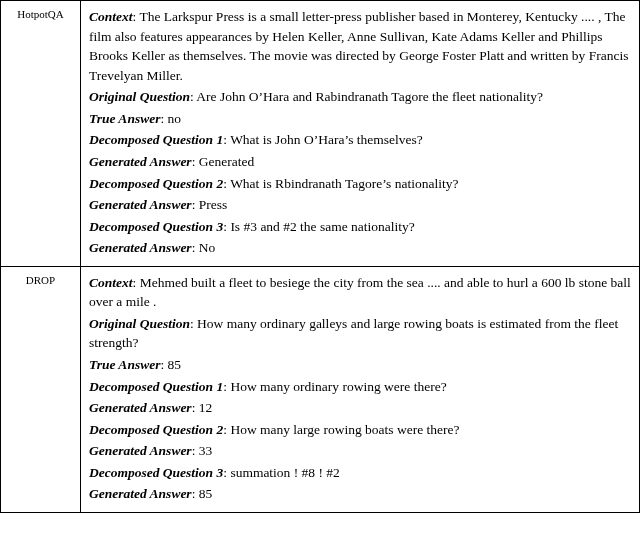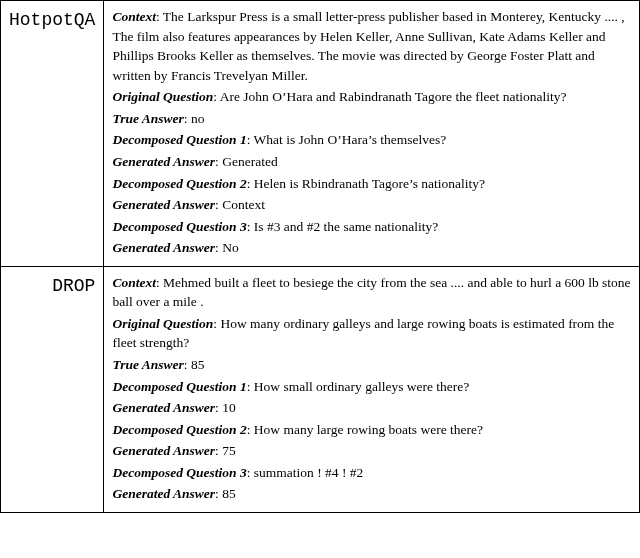--- a/index.html
+++ b/index.html
@@ -25,26 +25,25 @@
 
     .table-container td {
       border: 1px solid #000;
       vertical-align: top;
       padding: 6px 8px;
       line-height: 1.45;
     }
 
     .row-label {
       width: 80px;
-      text-align: right;
+      text-align: center;
       vertical-align: middle;
       font-weight: normal;
-      font-size: 18px;
+      font-size: 11px;
       white-space: nowrap;
-      font-family: Liberation Mono, monospace;
     }
 
     .content-cell {
       width: calc(100% - 80px);
     }
 
     .content-line {
       margin-bottom: 2px;
     }
   </style>
@@ -54,34 +53,34 @@
 <table class="table-container">
   <tbody id="table-body">
   <tr>
         <td class="row-label">HotpotQA</td>
         <td class="content-cell">
           <div class="content-line"><span style="font-weight: bold; font-style: italic;">Context</span><span>: The Larkspur Press is a small letter-press publisher based in Monterey, Kentucky ....  , The film also features appearances by Helen Keller, Anne Sullivan, Kate Adams Keller and Phillips Brooks Keller as themselves. The movie was directed by George Foster Platt and written by Francis Trevelyan Miller.</span></div>
           <div class="content-line"><span style="font-weight: bold; font-style: italic;">Original Question</span><span>: Are John O’Hara and Rabindranath Tagore the fleet nationality?</span></div>
           <div class="content-line"><span style="font-weight: bold; font-style: italic;">True Answer</span><span>: no</span></div>
           <div class="content-line"><span style="font-weight: bold; font-style: italic;">Decomposed Question 1</span><span>: What is John O’Hara’s themselves?</span></div>
           <div class="content-line"><span style="font-weight: bold; font-style: italic;">Generated Answer</span><span>: Generated</span></div>
-          <div class="content-line"><span style="font-weight: bold; font-style: italic;">Decomposed Question 2</span><span>: Helen is Rbindranath Tagore’s nationality?</span></div>
-          <div class="content-line"><span style="font-weight: bold; font-style: italic;">Generated Answer</span><span>: Context</span></div>
+          <div class="content-line"><span style="font-weight: bold; font-style: italic;">Decomposed Question 2</span><span>: What is Rbindranath Tagore’s nationality?</span></div>
+          <div class="content-line"><span style="font-weight: bold; font-style: italic;">Generated Answer</span><span>: Press</span></div>
           <div class="content-line"><span style="font-weight: bold; font-style: italic;">Decomposed Question 3</span><span>: Is #3 and #2 the same nationality?</span></div>
           <div class="content-line"><span style="font-weight: bold; font-style: italic;">Generated Answer</span><span>: No</span></div>
         </td>
       </tr>
       <tr>
         <td class="row-label">DROP</td>
         <td class="content-cell">
           <div class="content-line"><span style="font-weight: bold; font-style: italic;">Context</span><span>: Mehmed built a fleet to besiege the city from the sea .... and able to hurl a 600 lb stone ball over a mile .</span></div>
           <div class="content-line"><span style="font-weight: bold; font-style: italic;">Original Question</span><span>: How many ordinary galleys and large rowing boats is estimated from the fleet strength?</span></div>
           <div class="content-line"><span style="font-weight: bold; font-style: italic;">True Answer</span><span>: 85</span></div>
-          <div class="content-line"><span style="font-weight: bold; font-style: italic;">Decomposed Question 1</span><span>: How small ordinary galleys were there?</span></div>
-          <div class="content-line"><span style="font-weight: bold; font-style: italic;">Generated Answer</span><span>: 10</span></div>
+          <div class="content-line"><span style="font-weight: bold; font-style: italic;">Decomposed Question 1</span><span>: How many ordinary rowing were there?</span></div>
+          <div class="content-line"><span style="font-weight: bold; font-style: italic;">Generated Answer</span><span>: 12</span></div>
           <div class="content-line"><span style="font-weight: bold; font-style: italic;">Decomposed Question 2</span><span>: How many large rowing boats were there?</span></div>
-          <div class="content-line"><span style="font-weight: bold; font-style: italic;">Generated Answer</span><span>: 75</span></div>
-          <div class="content-line"><span style="font-weight: bold; font-style: italic;">Decomposed Question 3</span><span>: summation ! #4 ! #2</span></div>
+          <div class="content-line"><span style="font-weight: bold; font-style: italic;">Generated Answer</span><span>: 33</span></div>
+          <div class="content-line"><span style="font-weight: bold; font-style: italic;">Decomposed Question 3</span><span>: summation ! #8 ! #2</span></div>
           <div class="content-line"><span style="font-weight: bold; font-style: italic;">Generated Answer</span><span>: 85</span></div>
         </td>
       </tr>
     </tbody>
 </table>
 
 </body></html>

